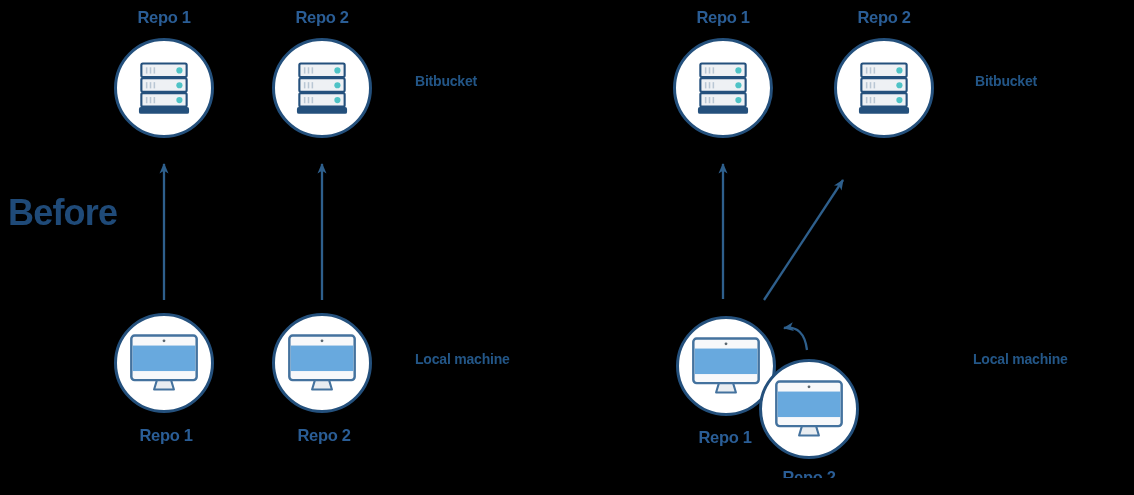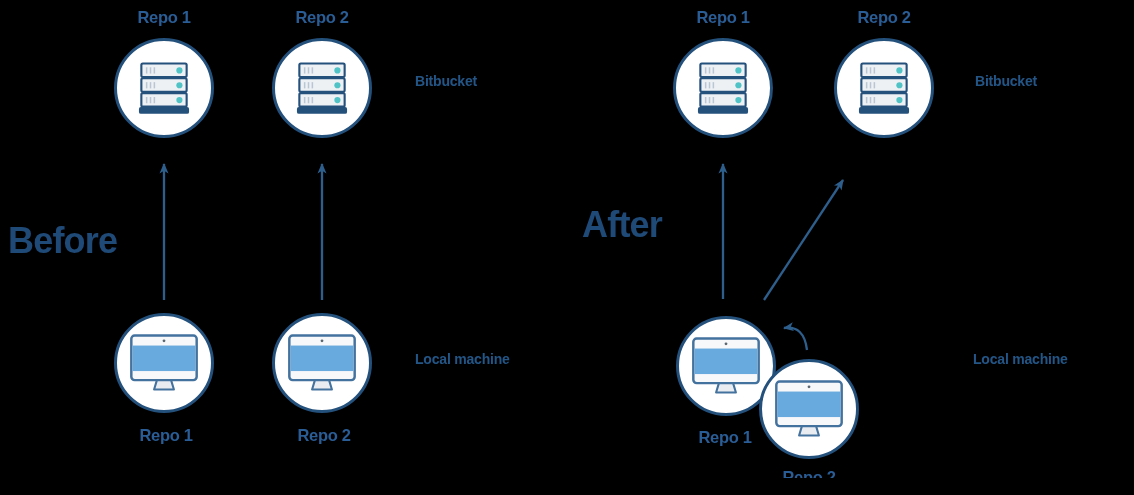--- a/index.html
+++ b/index.html
@@ -109,21 +109,21 @@
       </svg>
   </div>
   <div class="node" style="left:272px;top:38px;">
     <svg class="icon" width="54" height="53">
         <use href="#sym-server"></use>
       </svg>
   </div>
 
   <div class="side-label" style="left:415px;top:73px;">Bitbucket</div>
 
-  <div class="heading" style="left:8px;top:220px;">Before</div>
+  <div class="heading" style="left:8px;top:192px;">Before</div>
 
   <div class="node" style="left:114px;top:313px;">
     <svg class="icon" width="68" height="59">
         <use href="#sym-imac"></use>
       </svg>
   </div>
   <div class="node" style="left:272px;top:313px;">
     <svg class="icon" width="68" height="59">
         <use href="#sym-imac"></use>
       </svg>
@@ -143,21 +143,20 @@
       </svg>
   </div>
   <div class="node" style="left:834px;top:38px;">
     <svg class="icon" width="54" height="53">
         <use href="#sym-server"></use>
       </svg>
   </div>
 
   <div class="side-label" style="left:975px;top:73px;">Bitbucket</div>
 
-  <div class="heading" style="left:582px;top:204px;">After</div>
 
   <div class="node big" style="left:676px;top:316px;">
     <svg class="icon" width="68" height="59">
         <use href="#sym-imac"></use>
       </svg>
   </div>
   <div class="node overlap" style="left:759px;top:359px;">
     <svg class="icon" width="68" height="59">
         <use href="#sym-imac"></use>
       </svg>

